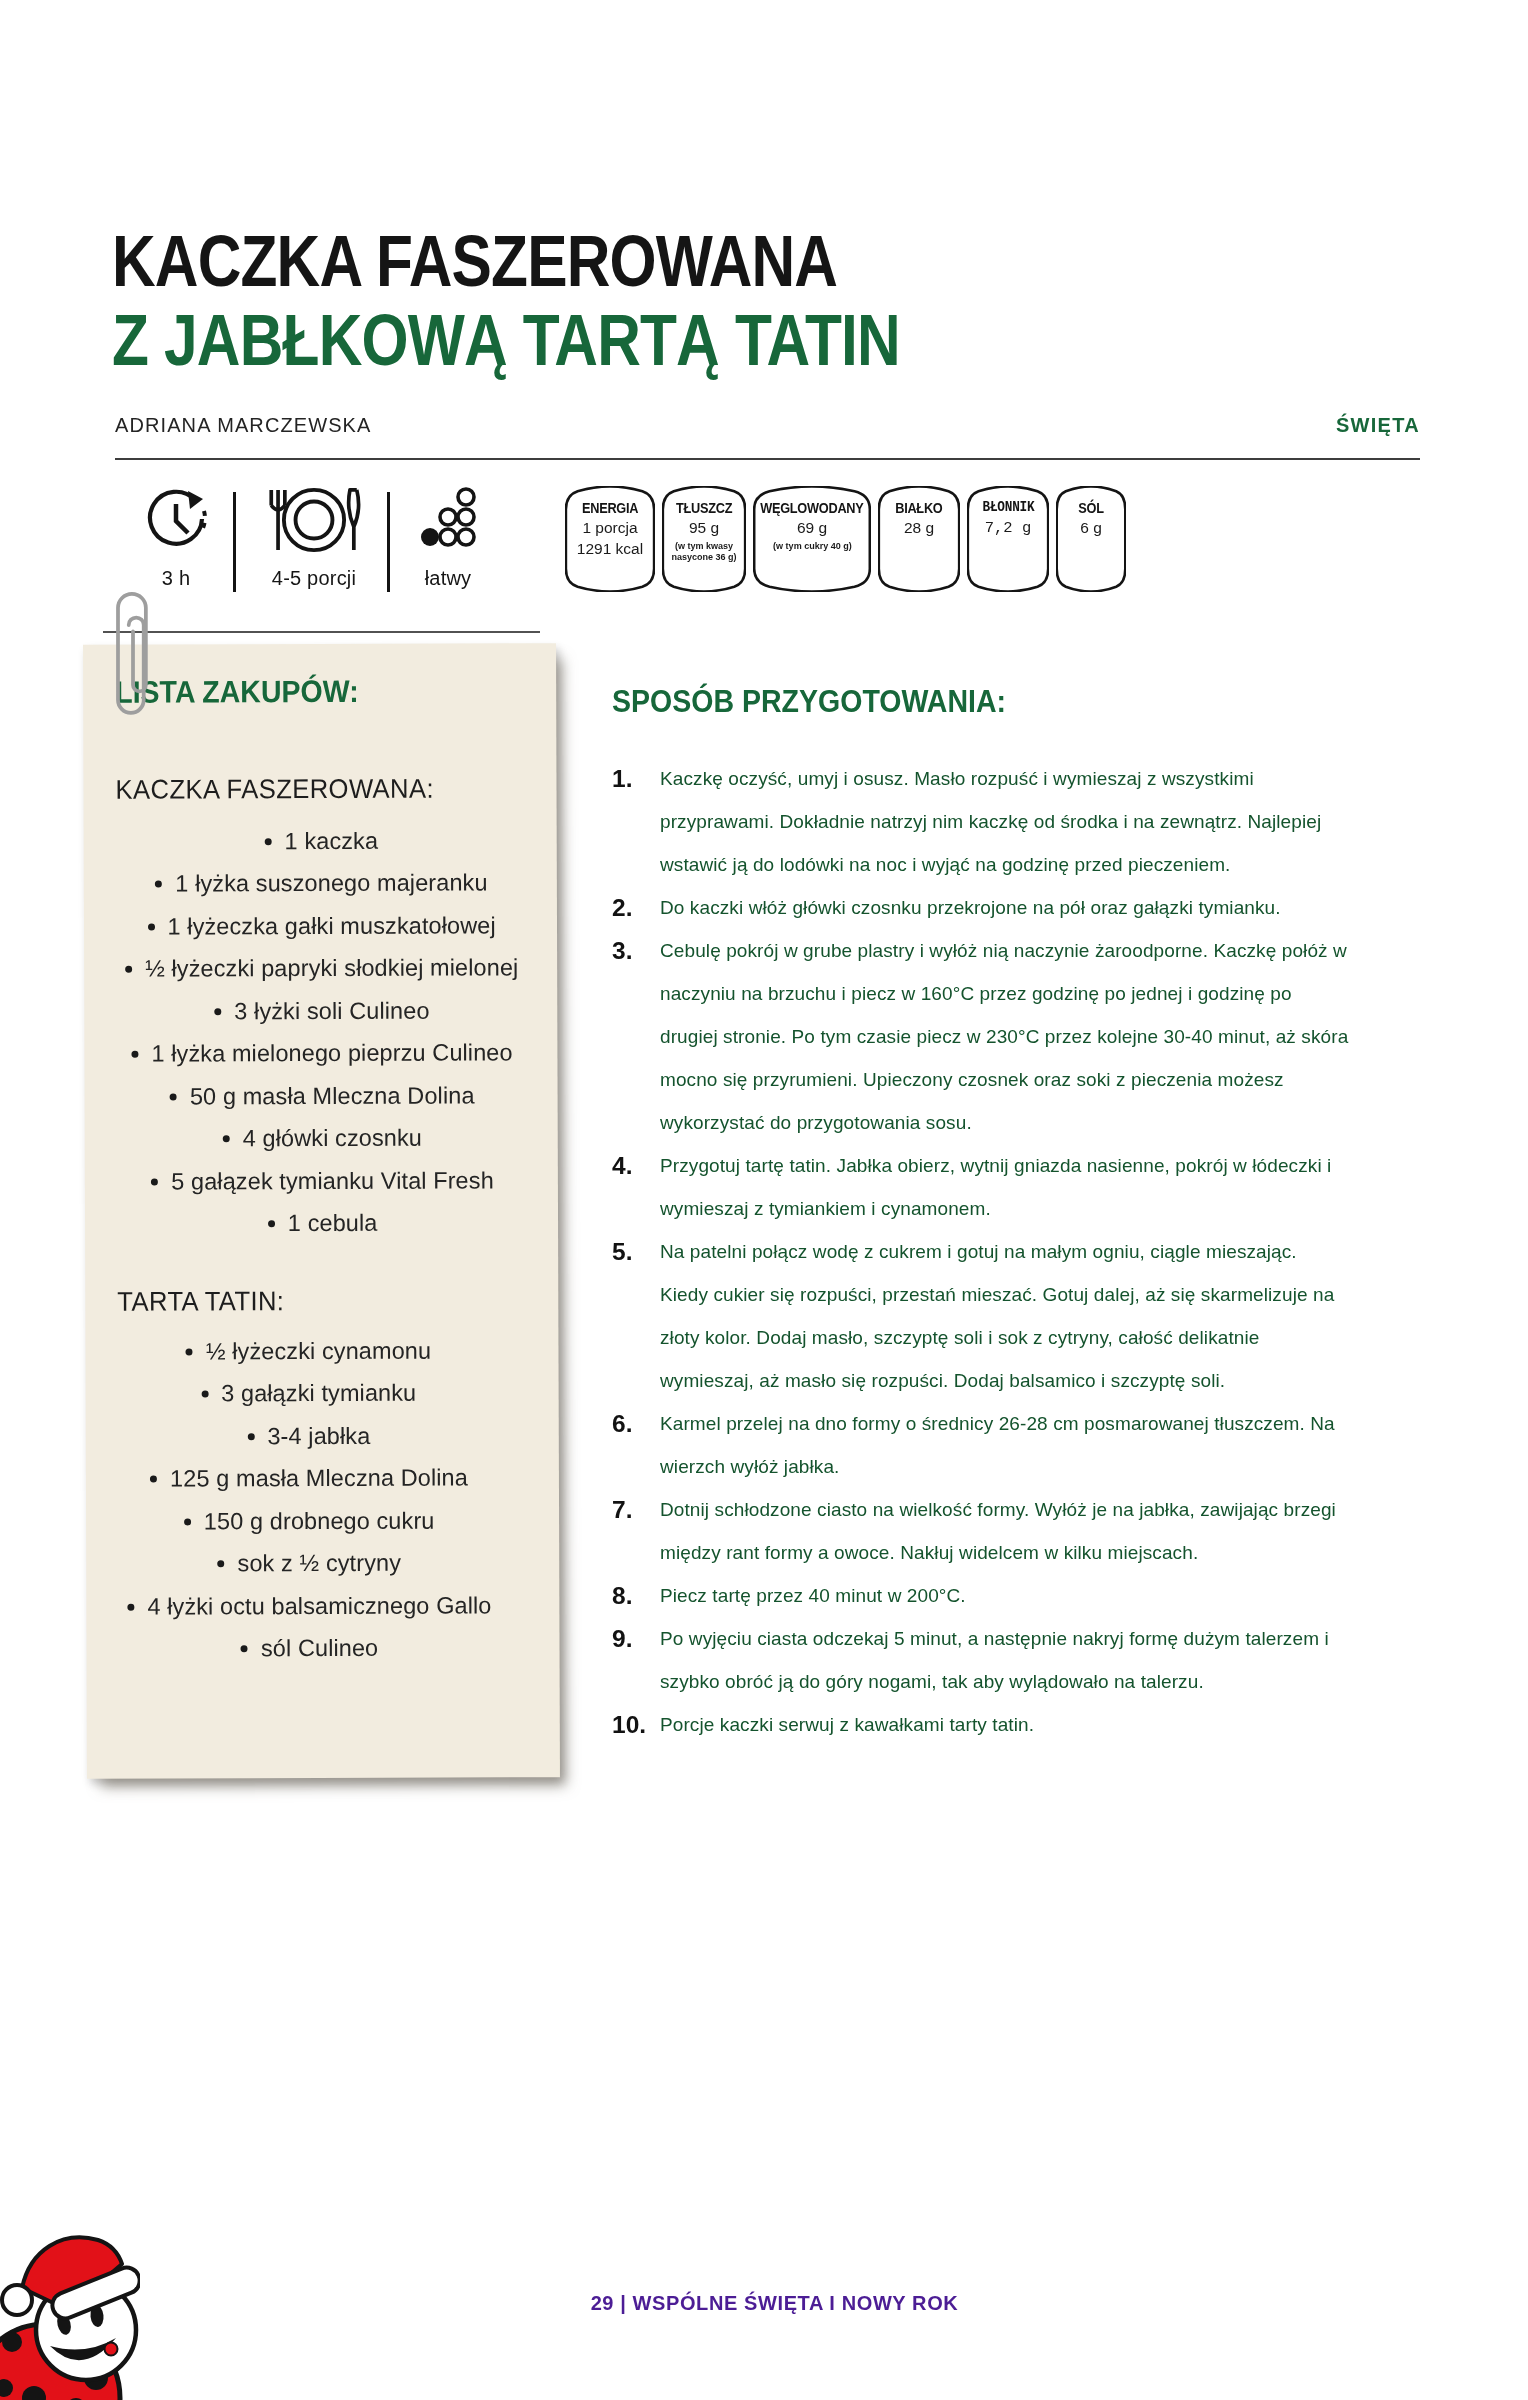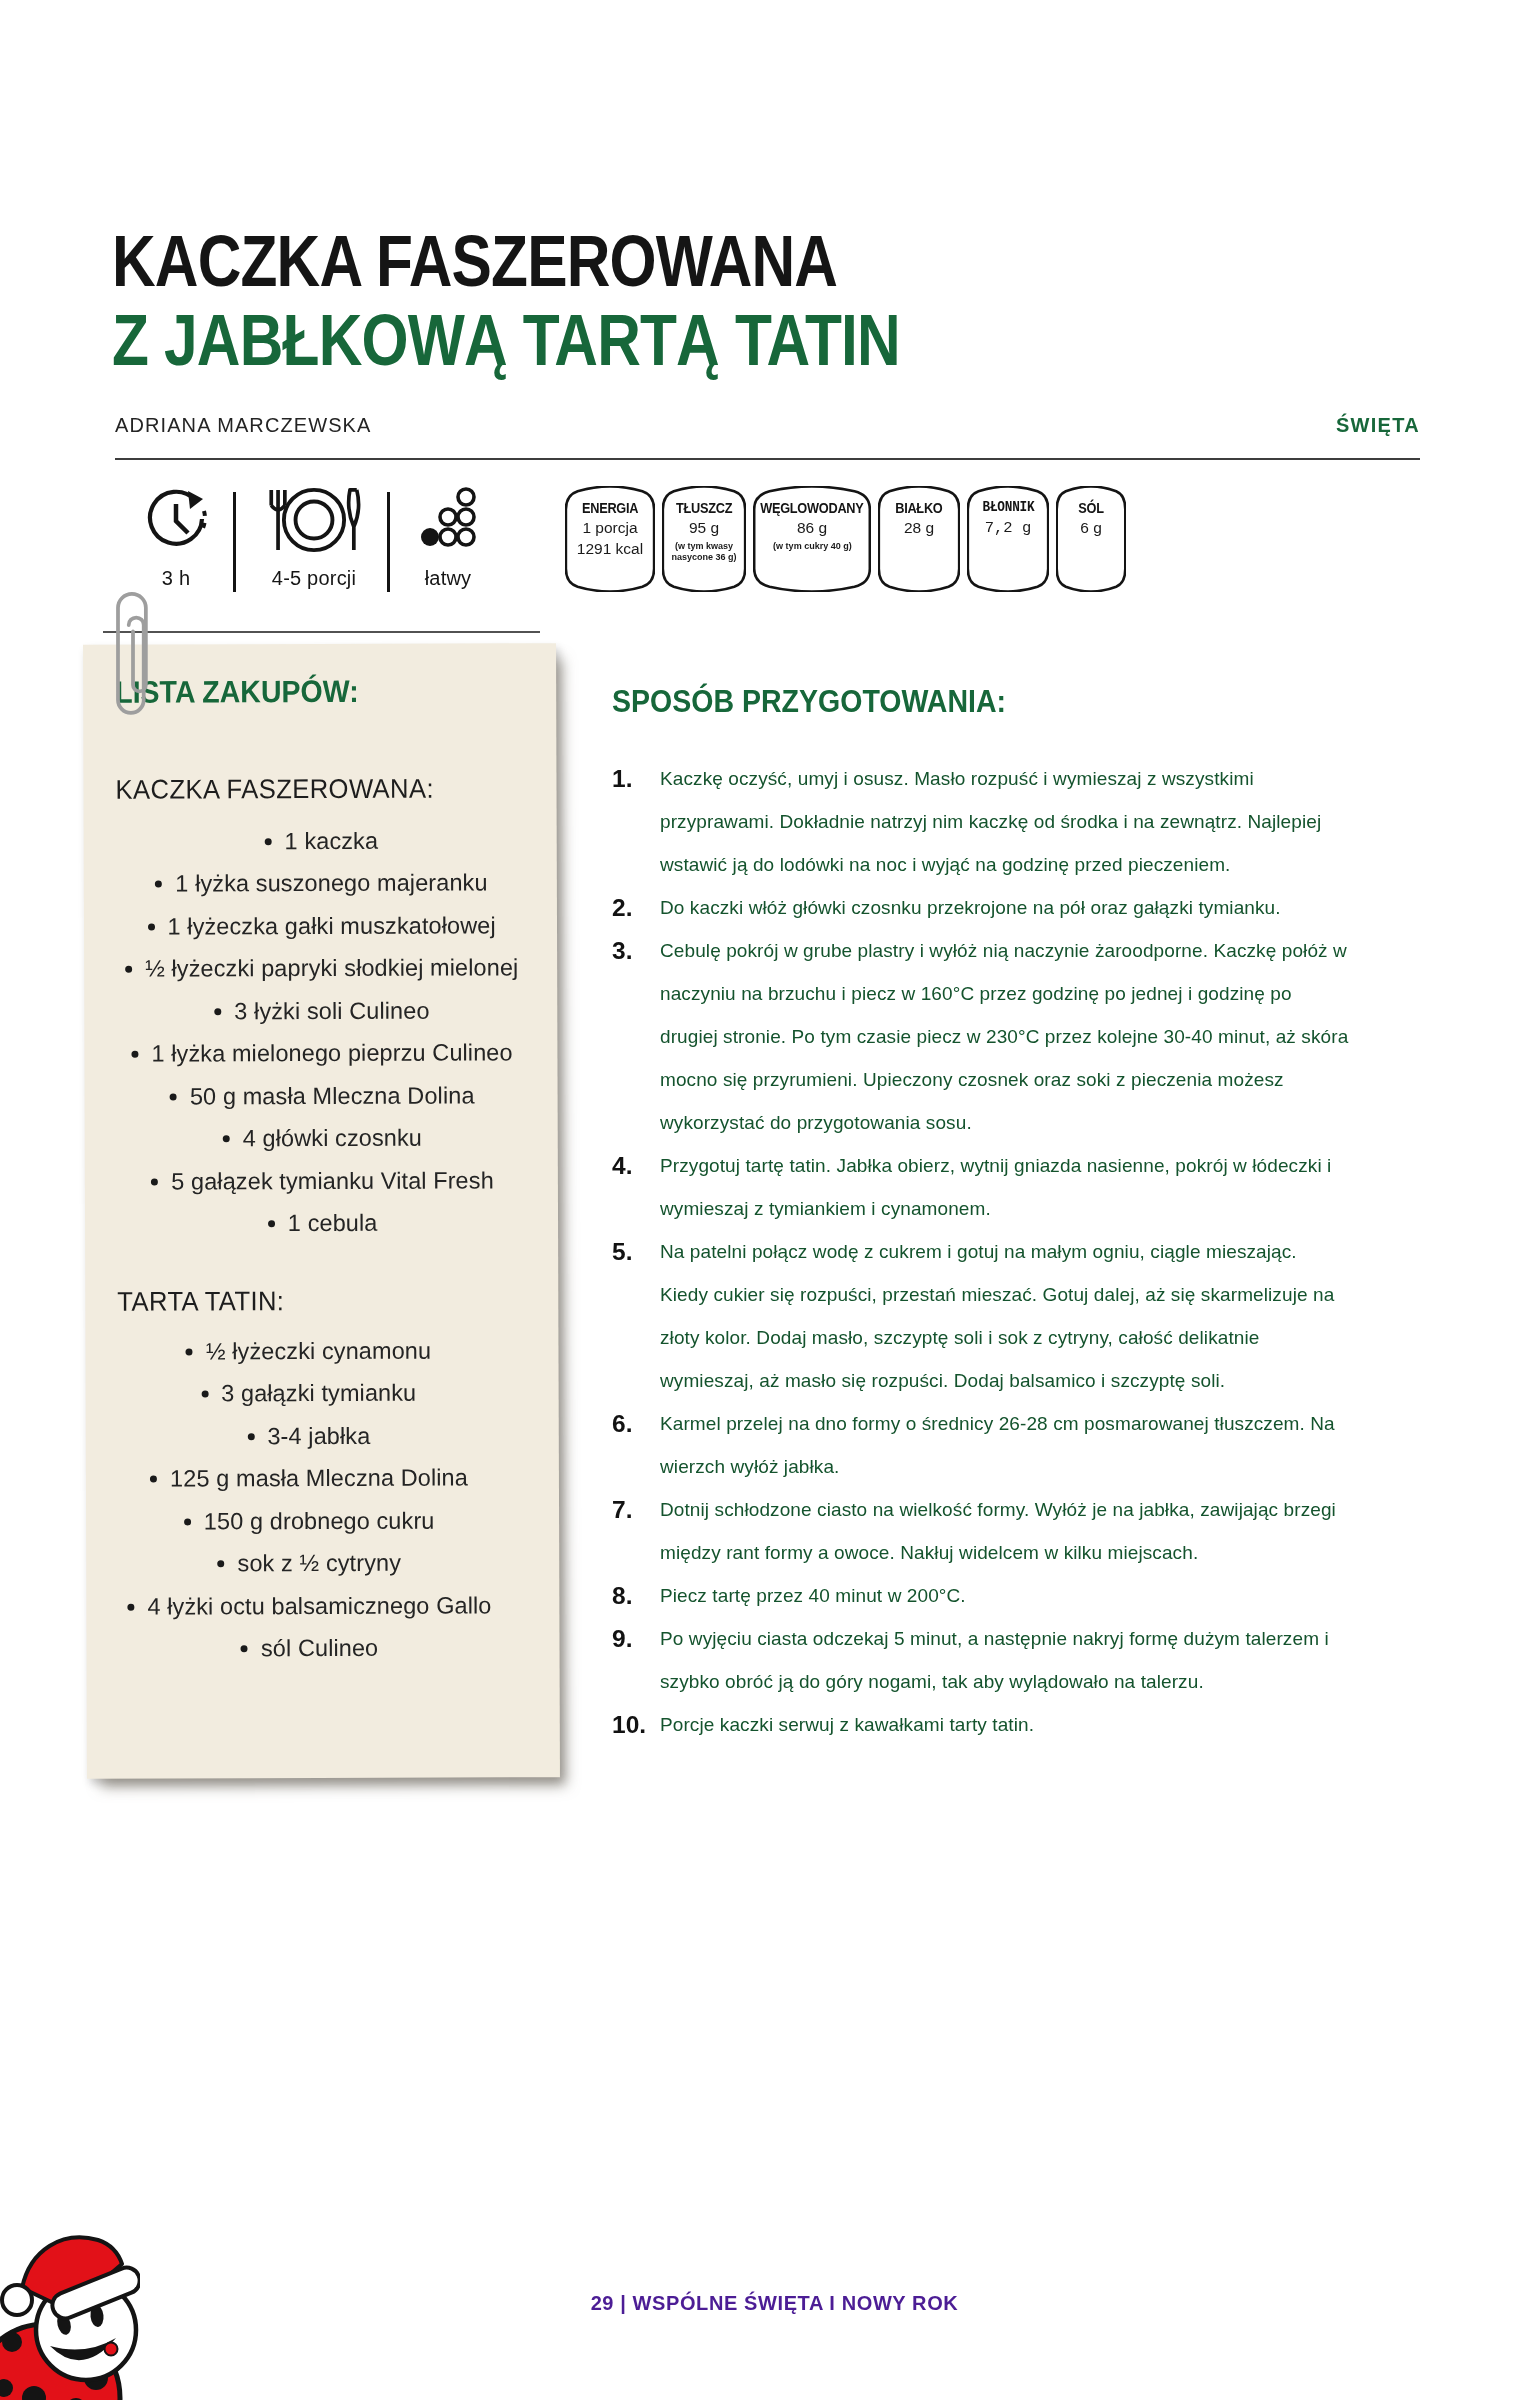--- a/index.html
+++ b/index.html
@@ -135,21 +135,21 @@
       <span class="nut-line">95 g</span>
       <span class="nut-note">(w tym kwasy nasycone 36 g)</span>
     </div>
   </div>
   <div class="nut" style="left:753px;width:118px;">
     <svg class="capsule" viewBox="0 0 100 100" preserveAspectRatio="none">
       <path d="M 14,5 C 38,-1 62,-1 86,5 C 95,7.5 99,13 99,22 L 99,78 C 99,87 95,92.5 86,95 C 62,101 38,101 14,95 C 5,92.5 1,87 1,78 L 1,22 C 1,13 5,7.5 14,5 Z" fill="#ffffff" stroke="#141414" stroke-width="2.6" vector-effect="non-scaling-stroke"></path>
     </svg>
     <div class="nut-content">
       <span class="nut-label">WĘGLOWODANY</span>
-      <span class="nut-line">86 g</span>
+      <span class="nut-line">69 g</span>
       <span class="nut-note">(w tym cukry 40 g)</span>
     </div>
   </div>
   <div class="nut" style="left:878px;width:82px;">
     <svg class="capsule" viewBox="0 0 100 100" preserveAspectRatio="none">
       <path d="M 14,5 C 38,-1 62,-1 86,5 C 95,7.5 99,13 99,22 L 99,78 C 99,87 95,92.5 86,95 C 62,101 38,101 14,95 C 5,92.5 1,87 1,78 L 1,22 C 1,13 5,7.5 14,5 Z" fill="#ffffff" stroke="#141414" stroke-width="2.6" vector-effect="non-scaling-stroke"></path>
     </svg>
     <div class="nut-content">
       <span class="nut-label">BIAŁKO</span>
       <span class="nut-line">28 g</span>

